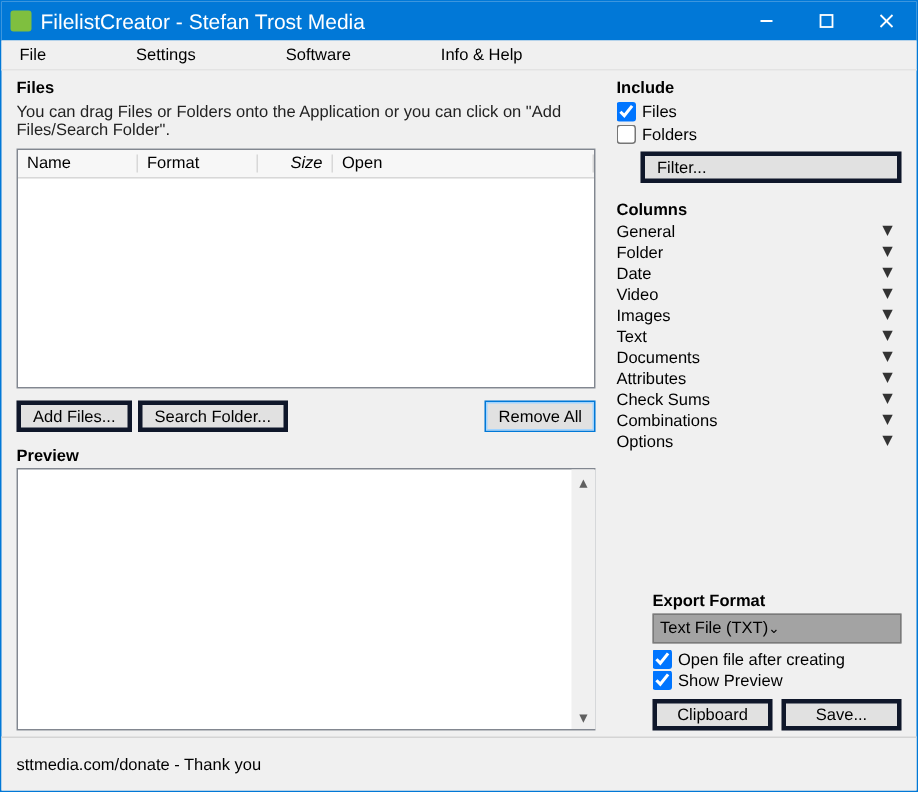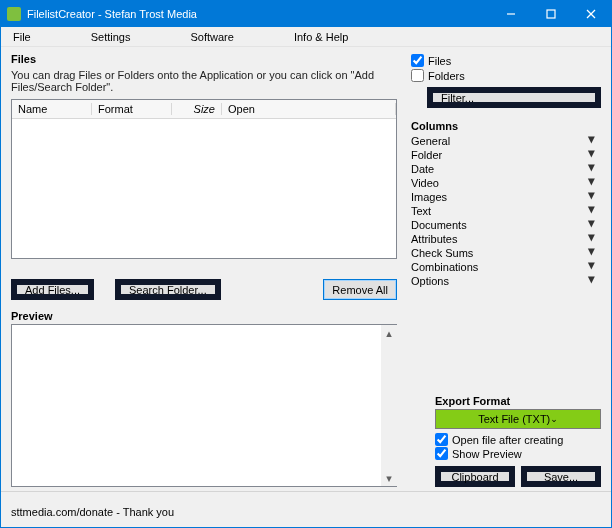--- a/index.html
+++ b/index.html
@@ -1,54 +1,54 @@
 <!DOCTYPE html>
 <html><head>
 <meta charset="utf-8">
 <style>
 * { box-sizing: border-box; margin: 0; padding: 0; font-family: "Segoe UI", Tahoma, sans-serif; font-size: 11px; }
 body { background: #fff; width: 612px; height: 528px; overflow: hidden; }
 .window { width: 612px; height: 528px; border: 1px solid #0178d7; background: #f0f0f0; display: flex; flex-direction: column; }
 .titlebar { background: #0178d7; height: 26px; display: flex; align-items: center; color: #fff; }
 .titlebar .icon { width: 14px; height: 14px; margin: 0 6px; background: #7fbf3f; border-radius: 2px; display: inline-block; }
-.titlebar .title { flex: 1; font-size: 11px; }
+.titlebar .title { flex: 1; font-size: 14px; }
 .titlebar .btn { width: 40px; height: 26px; display: flex; align-items: center; justify-content: center; cursor: pointer; }
 .titlebar .btn svg { width: 10px; height: 10px; stroke: #fff; stroke-width: 1.2; fill: none; }
 .menubar { height: 20px; background: #f0f0f0; display: flex; align-items: center; padding: 0 4px; border-bottom: 1px solid #e3e3e3; gap: 44px; }
 .menubar span { padding: 2px 8px; cursor: pointer; }
 .content { flex: 1; display: flex; padding: 6px 10px 4px 10px; gap: 14px; }
 .left { flex: 1; display: flex; flex-direction: column; min-width: 0; }
 .right { width: 190px; display: flex; flex-direction: column; }
 .sec-title { font-weight: 600; margin-bottom: 2px; }
 .hint { margin: 2px 0 6px 0; color: #222; }
 .listbox { background: #fff; border: 1px solid #828790; height: 160px; display: flex; flex-direction: column; }
 .listhdr { display: flex; background: #f7f7f7; border-bottom: 1px solid #d8d8d8; height: 19px; align-items: center; }
 .listhdr span { padding: 0 6px; border-right: 1px solid #d8d8d8; }
 .col-name { width: 80px; }
 .col-format { width: 80px; }
 .col-size { width: 50px; text-align: right; font-style: italic; }
 .col-path { flex: 1; }
-.btnrow { display: flex; gap: 21px; margin-top: 20px; }
-.btn-std { background: #e1e1e1; border: 6px solid #0f172a; padding: 2px 8px; height: 21px; cursor: pointer; display: inline-flex; align-items: center; }
+.btnrow { display: flex; gap: 4px; margin-top: 8px; }
+.btn-std { background: #e1e1e1; border: 3px solid #0f172a; padding: 2px 8px; height: 21px; cursor: pointer; display: inline-flex; align-items: center; }
 .btn-focus { border: 1px solid #0078d7; outline: 1px solid #a1d4ff; outline-offset: -2px; }
 .spacer { flex: 1; }
 .preview-title { font-weight: 600; margin-top: 10px; margin-bottom: 2px; }
 .preview-box { background: #fff; border: 1px solid #828790; flex: 1; position: relative; }
 .preview-box .scroll { position: absolute; right: -1px; top: 0; bottom: 0; width: 16px; background: #f0f0f0; display: flex; flex-direction: column; justify-content: space-between; }
 .scroll .arrow { height: 16px; display: flex; align-items: center; justify-content: center; color: #606060; }
 .checkrow { display: flex; align-items: center; gap: 4px; margin: 1px 0; }
 .checkrow input { width: 13px; height: 13px; }
 .filterbtn { margin: 4px 0 0 16px; }
 .colrow { display: flex; justify-content: space-between; align-items: flex-start; padding: 1px 0; cursor: pointer; }
 .colrow .tri { font-size: 9px; color: #333; transform: rotate(90deg); display: inline-block; width: 10px; text-align: center; margin-right: 4px; }
-.select { width: 100%; background: #84cc16; border: 1px solid #7a7a7a; height: 20px; padding: 0 4px; display: flex; align-items: center; justify-content: center; cursor: pointer; margin-top: 0; }
+.select { width: 100%; background: #a3a3a3; border: 1px solid #7a7a7a; height: 20px; padding: 0 4px; display: flex; align-items: center; justify-content: flex-start; cursor: pointer; margin-top: 0; }
 .select .chev { font-size: 9px; }
 .bottom-btns { display: flex; gap: 6px; margin-top: 6px; }
 .bottom-btns .btn-std { flex: 1; justify-content: center; }
-.statusbar { height: 36px; border-top: 1px solid #d4d4d4; padding: 14px 10px; display: flex; align-items: flex-start; background: #f0f0f0; }
+.statusbar { height: 36px; border-top: 1px solid #d4d4d4; padding: 0 10px; display: flex; align-items: center; background: #f0f0f0; }
 .right .sec-title { margin-top: 0; }
 .columns-block { margin-top: 12px; }
 .export-block { margin-top: auto; padding-left: 24px; }
 </style>
 </head>
 <body>
 
 <div class="window">
 
   <div class="titlebar">
@@ -100,20 +100,21 @@
       <div class="preview-title">Preview</div>
       <div class="preview-box">
         <div class="scroll">
           <div class="arrow">▴</div>
           <div class="arrow">▾</div>
         </div>
       </div>
     </div>
 
     <div class="right">
+      <div class="sec-title">Include</div>
       <label class="checkrow">
         <input type="checkbox" checked="" style="">
         <span>Files</span>
       </label>
       <label class="checkrow">
         <input type="checkbox" style="">
         <span>Folders</span>
       </label>
       <div class="btn-std filterbtn">Filter...</div>
 

